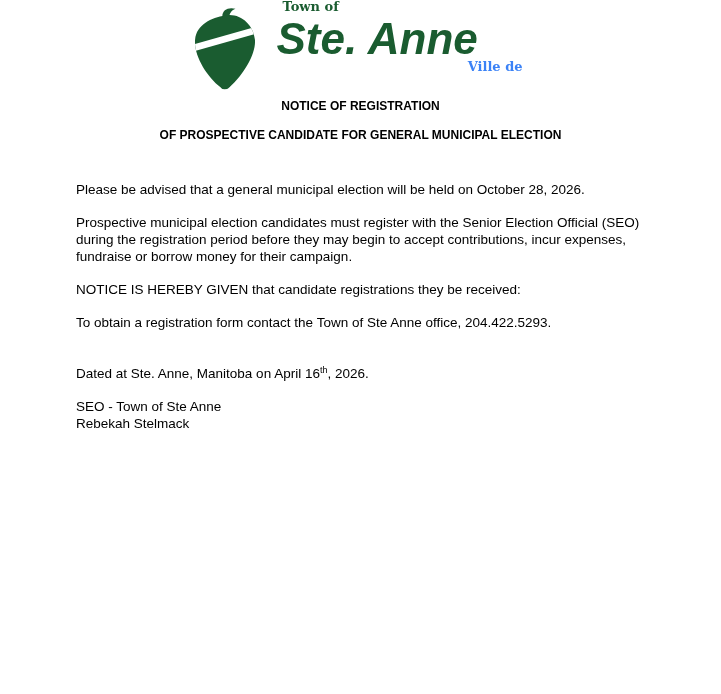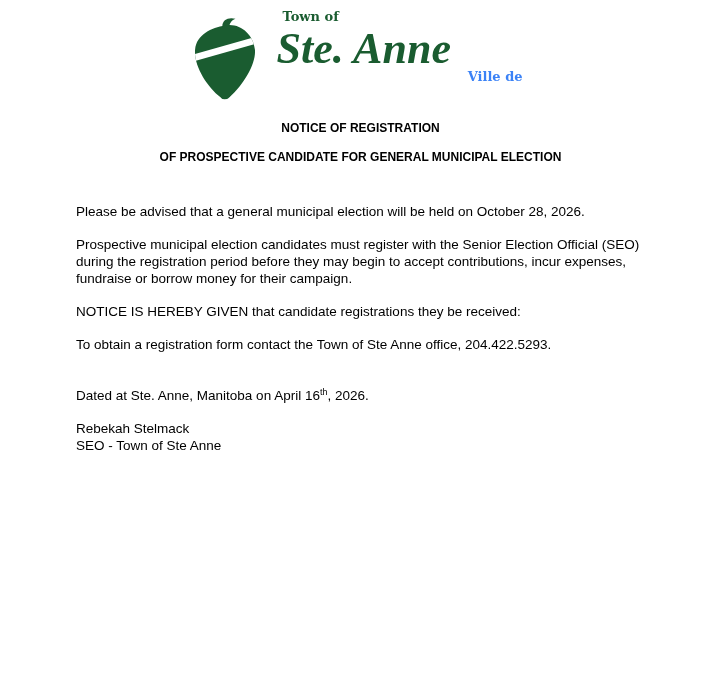--- a/index.html
+++ b/index.html
@@ -10,36 +10,35 @@
     font-family:"Liberation Sans", sans-serif;
     color:#000000;
     overflow:hidden;
     margin:0 auto;
   }
   
   .logo-row {
     display:flex;
     justify-content:center;
     align-items:flex-start;
-    padding-top:10px;
     height:100px;
     box-sizing:content-box;
   }
   .acorn { width:76px; height:86px; margin-top:8px; margin-right:14px; flex:0 0 auto; }
   .logo-text { width:258px; }
   .logo-town-of {
     font-family:"DejaVu Serif", serif;
     font-weight:bold;
     font-size:13px;
     line-height:14px;
     color:#1a5c30;
     margin-left:6px;
   }
   .logo-name {
-    font-family:Liberation Serif, serif;
+    font-family:Liberation Sans, sans-serif;
     font-style:italic;
     font-weight:bold;
     font-size:44px;
     line-height:50px;
     color:#1a5c30;
     white-space:nowrap;
   }
   .logo-ville-de {
     font-family:"DejaVu Serif", serif;
     font-weight:bold;
@@ -51,21 +50,21 @@
     margin-top:-4px;
   }
   
   .h1, .h2 {
     font-size:12px;
     font-weight:bold;
     line-height:13px;
     text-align:center;
     margin:0;
   }
-  .h1 { margin-top:12px; }
+  .h1 { }
   .h2 { margin-top:16px; }
   .h3 {
     font-size:15px;
     font-weight:normal;
     line-height:19px;
     text-align:center;
     margin:12px 0 0 0;
   }
   
   .body-text {
@@ -110,18 +109,18 @@
   <div class="h1">NOTICE OF REGISTRATION</div>
   <div class="h2">OF PROSPECTIVE CANDIDATE FOR GENERAL MUNICIPAL ELECTION</div>
 
   <div class="body-text">
     <p>Please be advised that a general municipal election will be held on October 28, 2026.</p>
     <p>Prospective municipal election candidates must register with the Senior Election Official (SEO) during the registration period before they may begin to accept contributions, incur expenses, fundraise or borrow money for their campaign.</p>
     <p>NOTICE IS HEREBY GIVEN that candidate registrations they be received:</p>
     <p>To obtain a registration form contact the Town of Ste Anne office, 204.422.5293.</p>
     <p class="dated"><span>Dated at Ste. Anne, Manitoba on April 16</span><sup>th</sup><span>, 2026.</span></p>
     <div class="signature">
+      <div>SEO - Town of Ste Anne</div>
       <div>Rebekah Stelmack</div>
-      <div>SEO - Town of Ste Anne</div>
     </div>
   </div>
 
 </div>
 
 </body></html>

